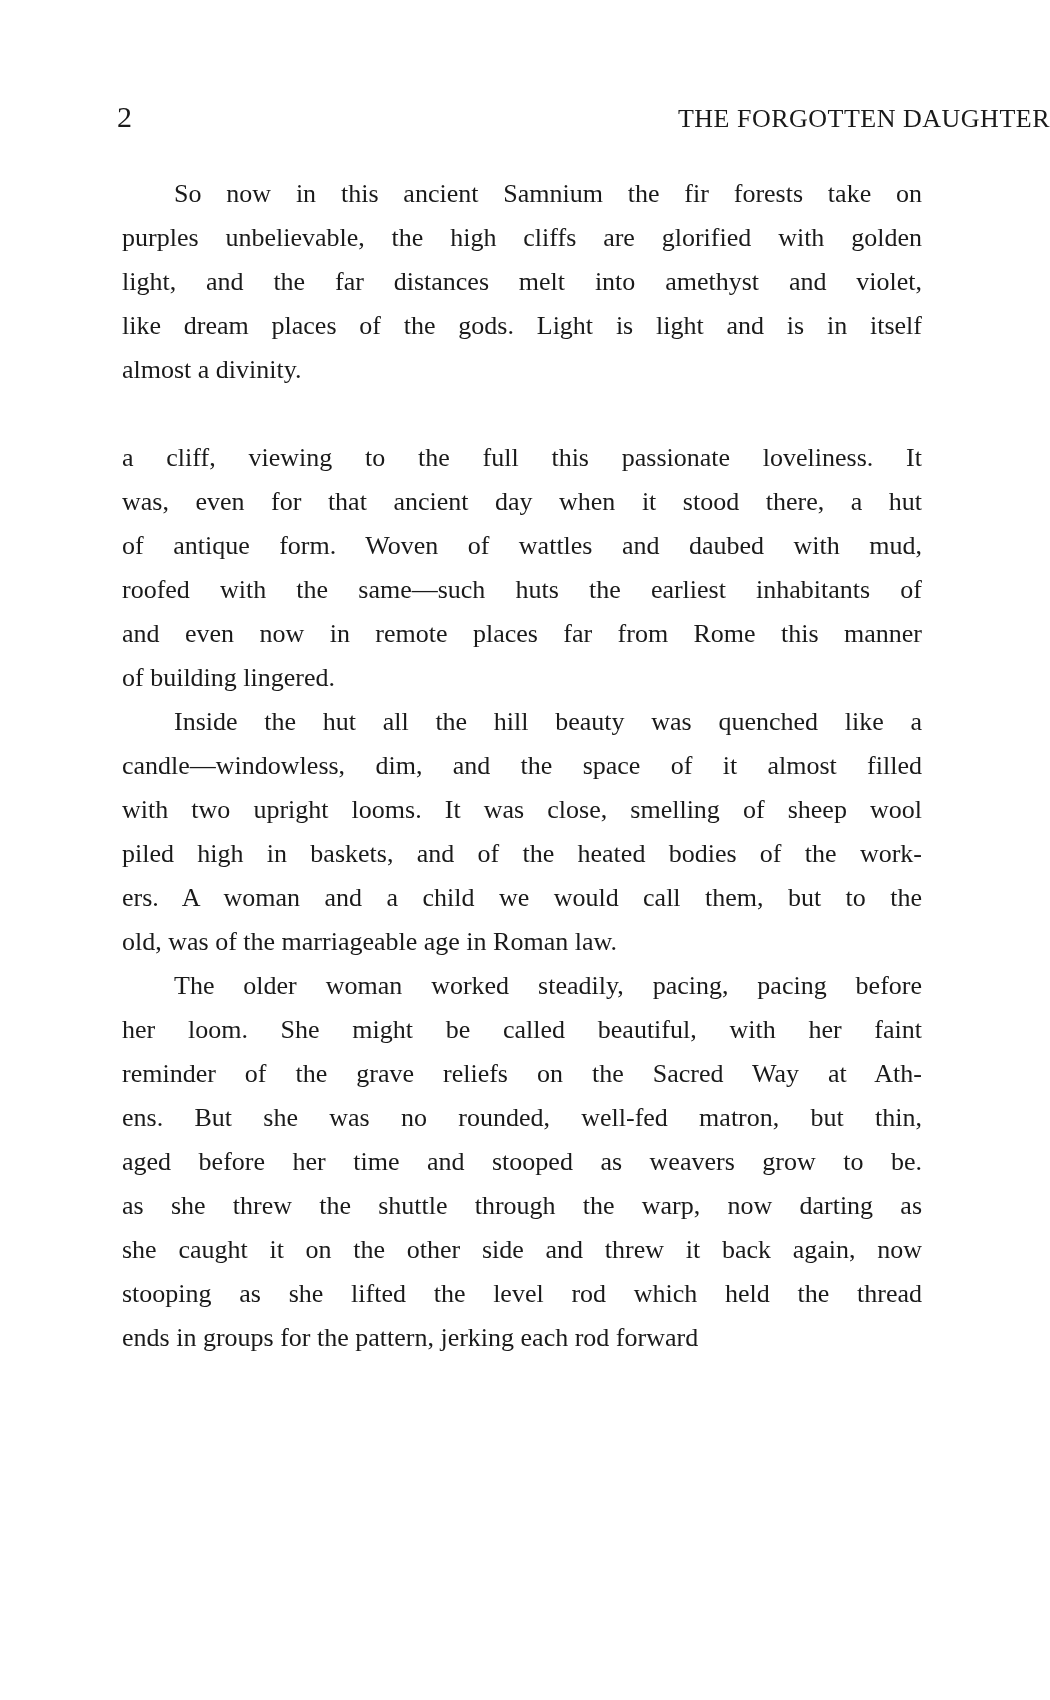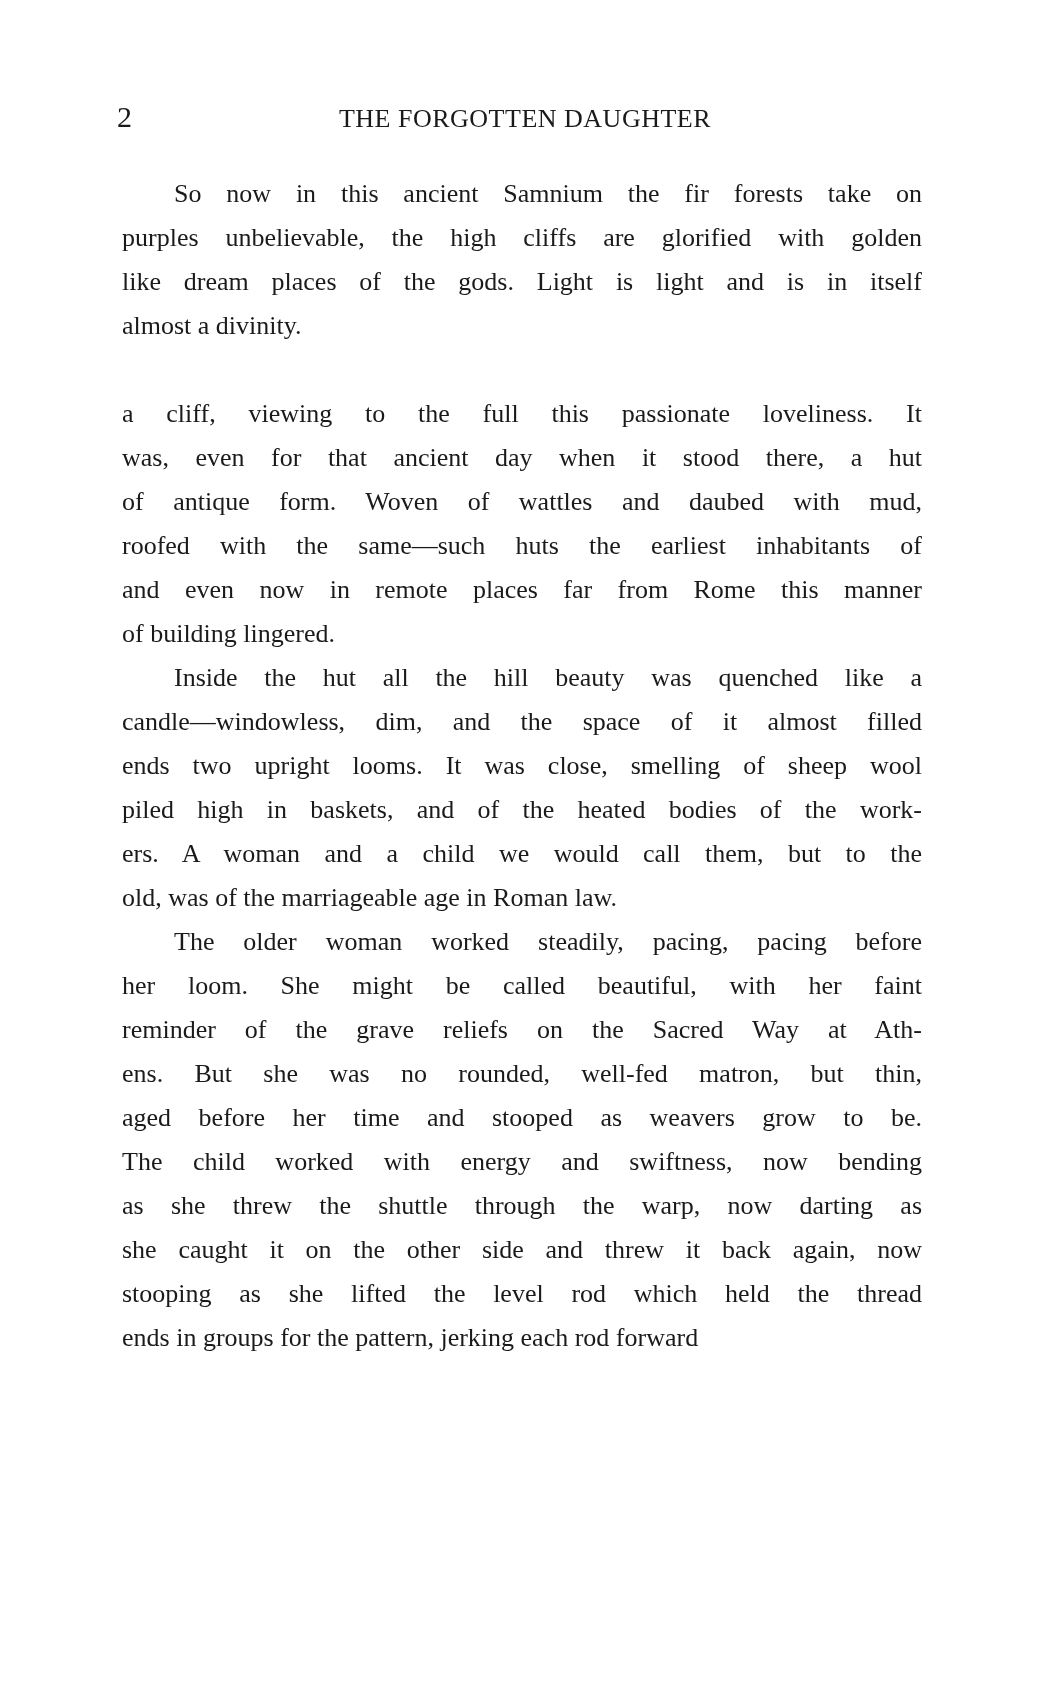--- a/index.html
+++ b/index.html
@@ -21,21 +21,21 @@
     left: 117px;
     top: 102px;
     font-size: 30px;
     line-height: 30px;
   }
   .running-title {
     position: absolute;
     left: 0;
     right: 0;
     top: 106px;
-    text-align: center;
+    text-align: right;
     font-size: 26px;
     line-height: 26px;
     letter-spacing: 0.5px;
   }
   .text-block {
     position: absolute;
     left: 122px;
     top: 172px;
     width: 800px;
     font-size: 26px;
@@ -64,46 +64,46 @@
 </head>
 <body>
 
 <div class="page">
   <div class="folio">2</div>
   <div class="running-title">THE FORGOTTEN DAUGHTER</div>
   <div class="text-block">
       <div class="paragraph">
         <div class="line first">So now in this ancient Samnium the fir forests take on</div>
         <div class="line">purples unbelievable, the high cliffs are glorified with golden</div>
+        <div class="line">light, and the far distances melt into amethyst and violet,</div>
         <div class="line">like dream places of the gods. Light is light and is in itself</div>
         <div class="line last">almost a divinity.</div>
       </div>
       <div class="scene-break"></div>
       <div class="paragraph">
         <div class="line">a cliff, viewing to the full this passionate loveliness. It</div>
         <div class="line">was, even for that ancient day when it stood there, a hut</div>
         <div class="line">of antique form. Woven of wattles and daubed with mud,</div>
         <div class="line">roofed with the same—such huts the earliest inhabitants of</div>
         <div class="line">and even now in remote places far from Rome this manner</div>
         <div class="line last">of building lingered.</div>
       </div>
       <div class="paragraph">
         <div class="line first">Inside the hut all the hill beauty was quenched like a</div>
         <div class="line">candle—windowless, dim, and the space of it almost filled</div>
-        <div class="line">ends two upright looms. It was close, smelling of sheep wool</div>
+        <div class="line">with two upright looms. It was close, smelling of sheep wool</div>
         <div class="line">piled high in baskets, and of the heated bodies of the work-</div>
         <div class="line">ers. A woman and a child we would call them, but to the</div>
         <div class="line last">old, was of the marriageable age in Roman law.</div>
       </div>
       <div class="paragraph">
         <div class="line first">The older woman worked steadily, pacing, pacing before</div>
         <div class="line">her loom. She might be called beautiful, with her faint</div>
         <div class="line">reminder of the grave reliefs on the Sacred Way at Ath-</div>
         <div class="line">ens. But she was no rounded, well-fed matron, but thin,</div>
         <div class="line">aged before her time and stooped as weavers grow to be.</div>
-        <div class="line">The child worked with energy and swiftness, now bending</div>
         <div class="line">as she threw the shuttle through the warp, now darting as</div>
         <div class="line">she caught it on the other side and threw it back again, now</div>
         <div class="line">stooping as she lifted the level rod which held the thread</div>
         <div class="line last">ends in groups for the pattern, jerking each rod forward</div>
       </div>
     </div>
 </div>
 
 </body></html>

